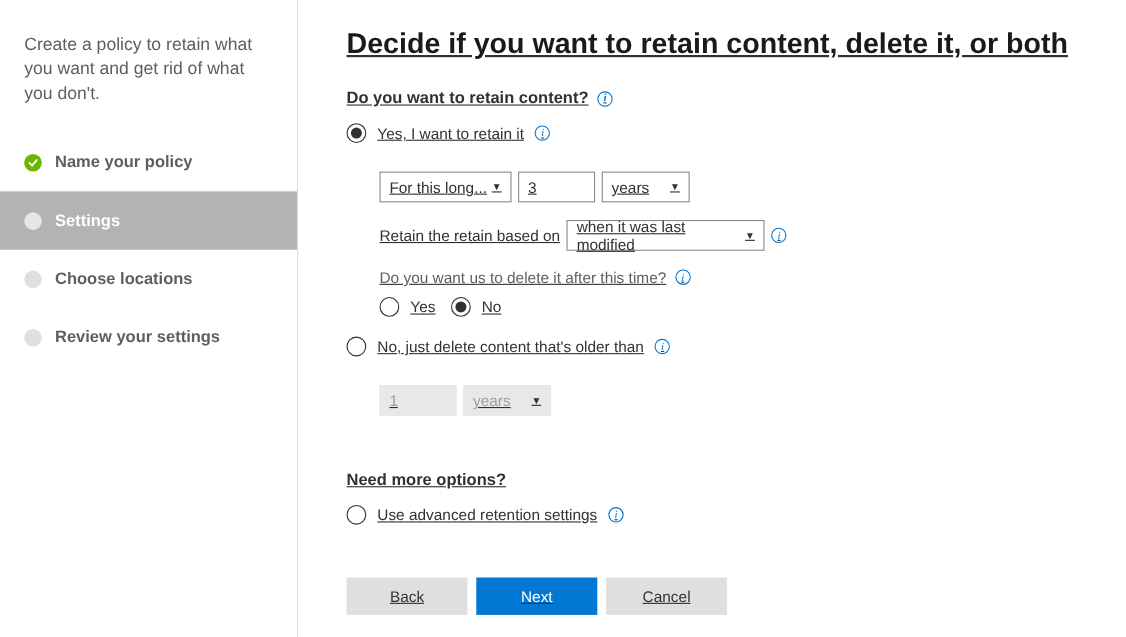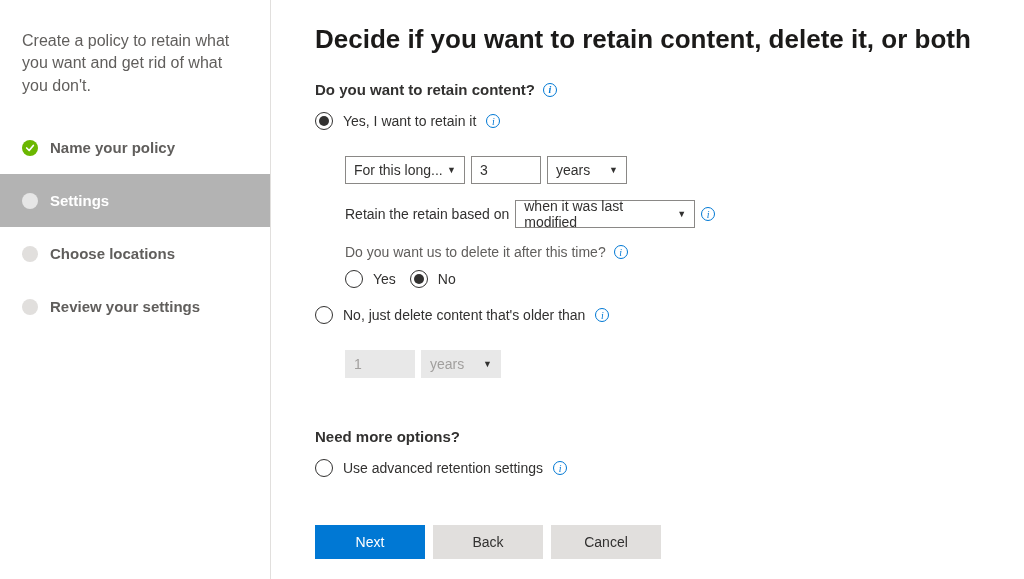--- a/index.html
+++ b/index.html
@@ -27,21 +27,21 @@
     }
     .step { display: flex; align-items: flex-end; padding: 18px 22px; gap: 12px; }
     .step-label { font-size: 15px; color: #605e5c; font-weight: 600; }
     .step.done .step-circle { background: #6bb700; border: none; display: flex; align-items: center; justify-content: center; }
     .step.done .step-circle svg { width: 10px; height: 10px; }
     .step.current { background: #b3b3b3; }
     .step.current .step-label { color: #fff; }
     .step-circle { width: 16px; height: 16px; border-radius: 50%; background: #e1dfdd; flex-shrink: 0; }
     .step.current .step-circle { background: #e6e6e6; }
 
-    .main { flex: 1; padding: 24px 0 0 44px; display: flex; flex-direction: column; }
+    .main { flex: 1; padding: 24px 0 0 44px; display: flex; flex-direction: column; text-decoration: underline; }
     h1 { font-size: 26px; font-weight: 600; color: #1b1a19; margin-bottom: 26px; white-space: nowrap; }
     .section-head { font-weight: 600; font-size: 15px; display: flex; align-items: center; gap: 8px; margin-bottom: 14px; }
     .info-icon {
       width: 14px; height: 14px; border: 1.2px solid #0078d4; border-radius: 50%;
       display: inline-flex; align-items: center; justify-content: center;
       font-size: 10px; color: #0078d4; font-style: italic; font-family: Georgia, serif;
       flex-shrink: 0; cursor: pointer;
     }
     .radio-row { display: flex; align-items: center; gap: 10px; margin-bottom: 10px; }
     .radio {
@@ -185,17 +185,17 @@
       <span>Need more options?</span>
     </div>
     <div class="radio-row">
       <span class="radio"></span>
       <span>Use advanced retention settings</span>
       <span class="info-icon">i</span>
     </div>
   </div>
 
   <div class="button-bar">
+    <button class="btn btn-default">Back</button>
     <button class="btn btn-primary">Next</button>
-    <button class="btn btn-default">Back</button>
     <button class="btn btn-default">Cancel</button>
   </div>
 </div>
 
 </body></html>

